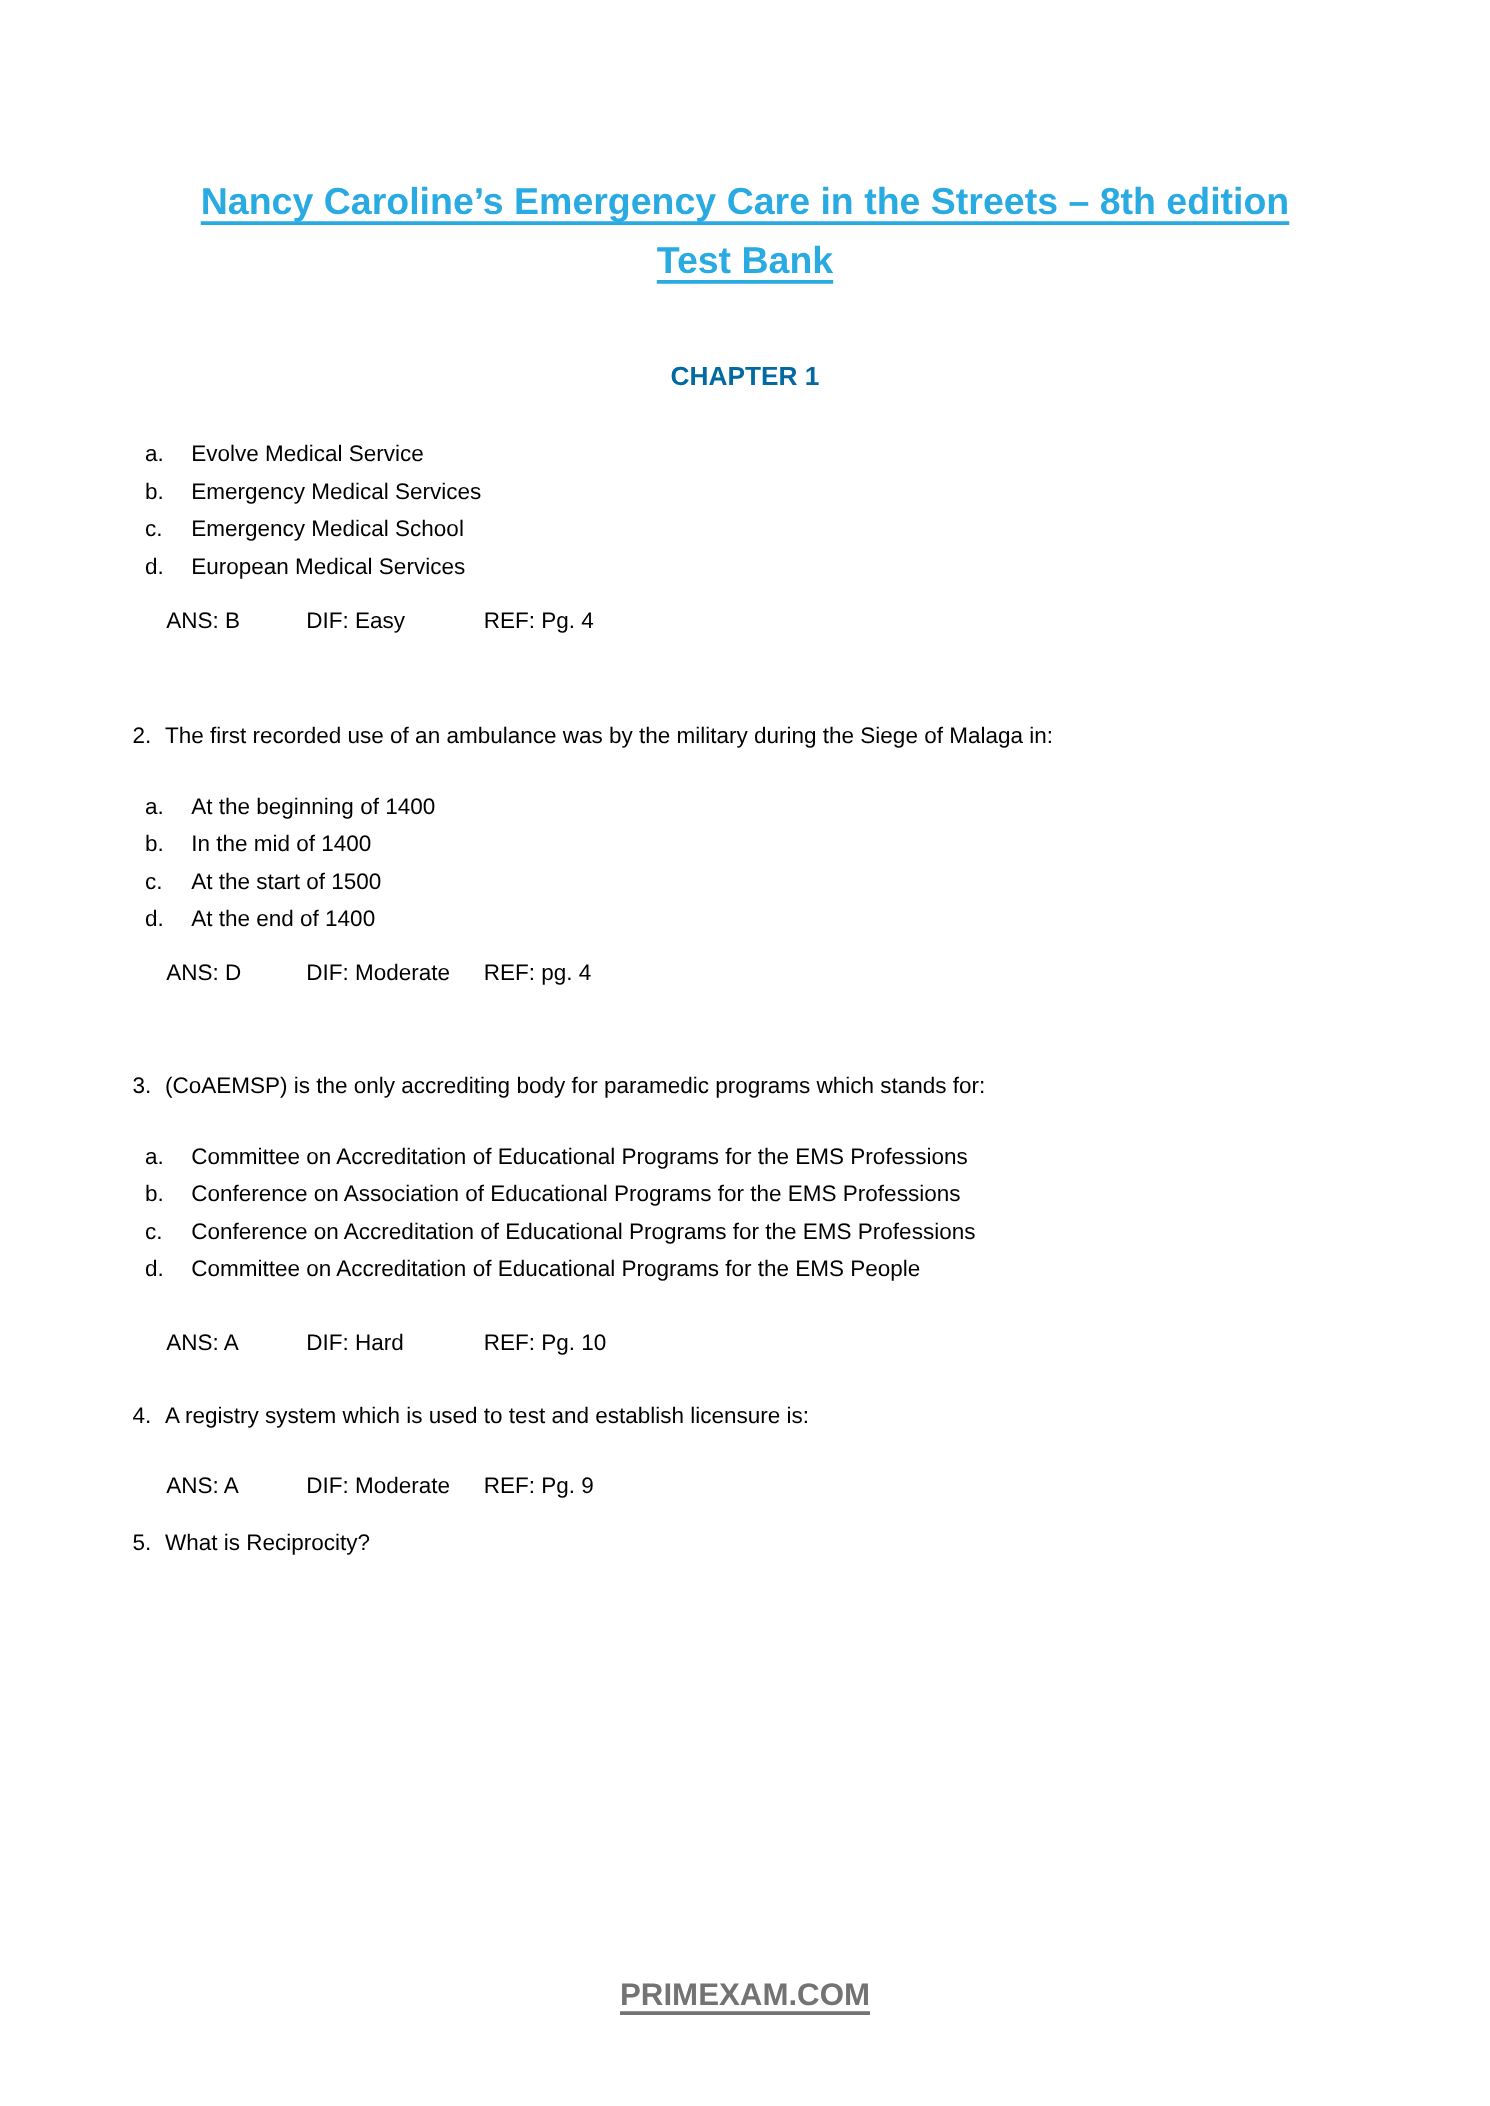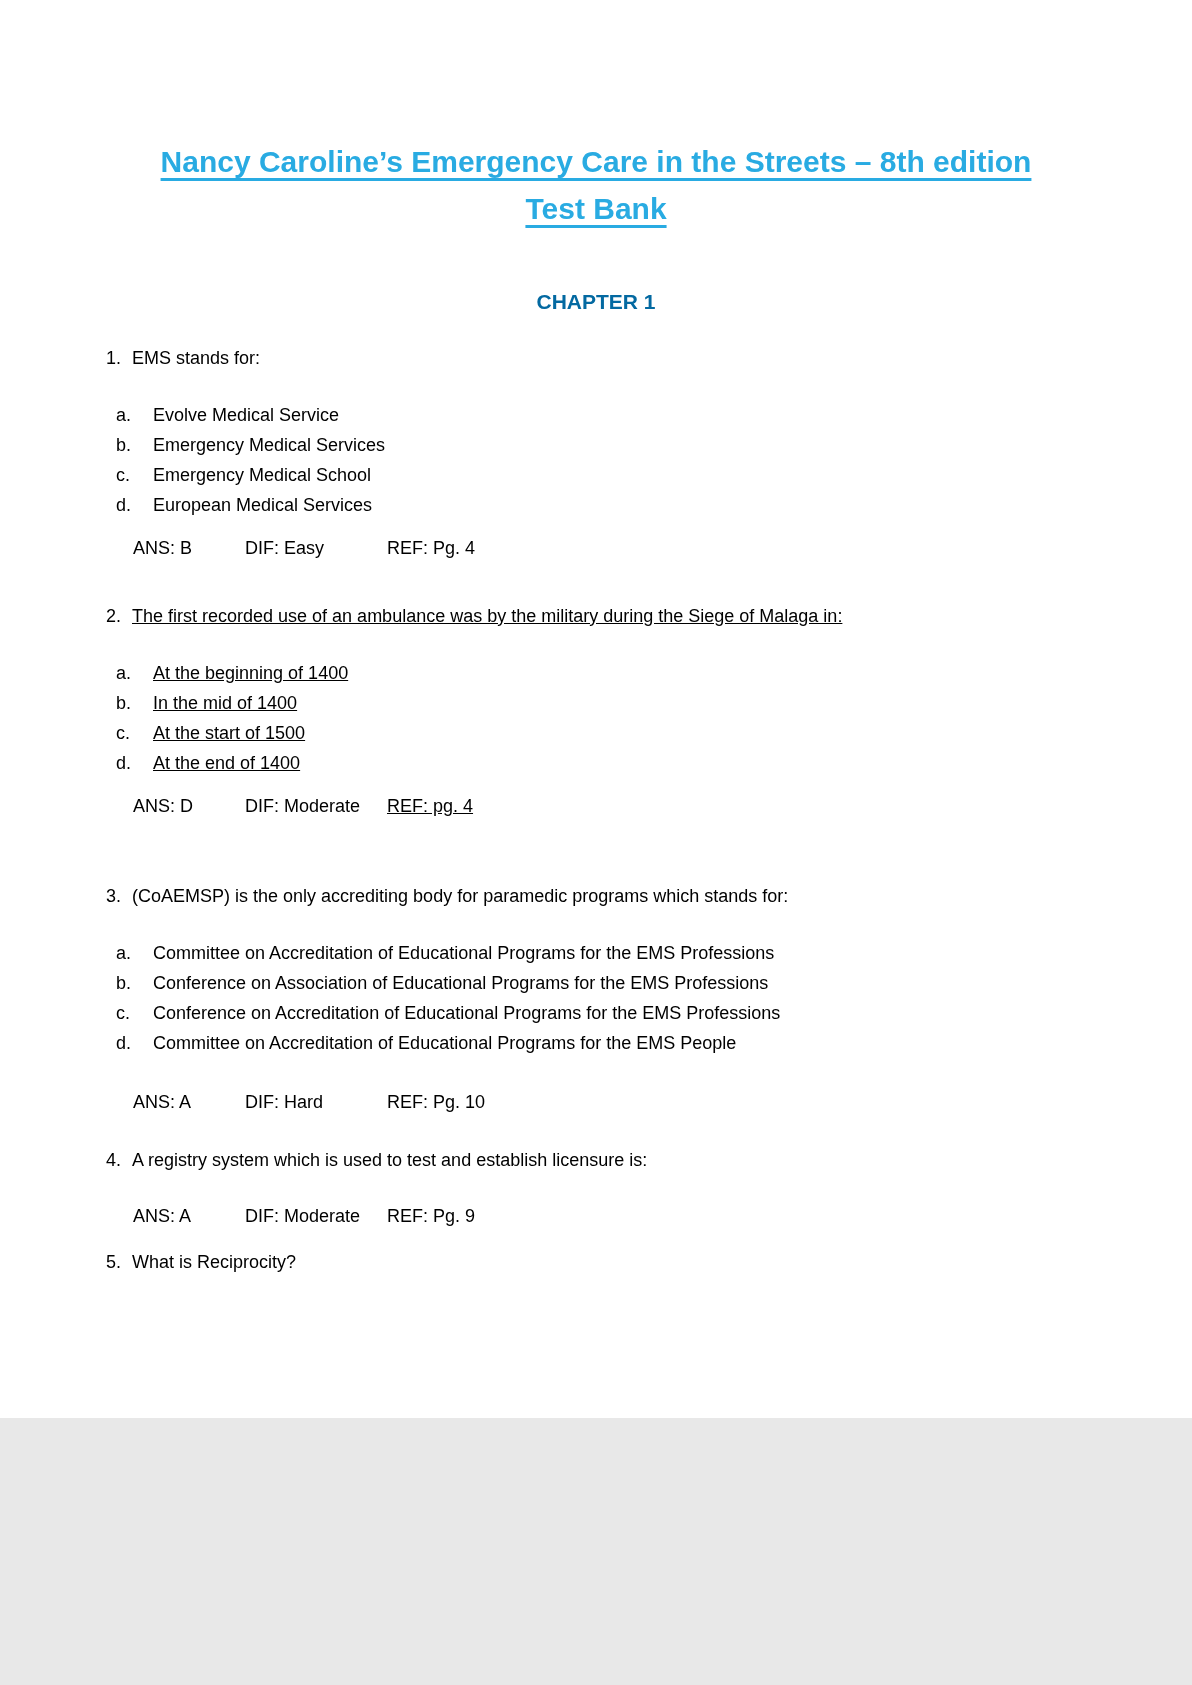--- a/index.html
+++ b/index.html
@@ -1,19 +1,19 @@
 <!DOCTYPE html>
 <html><head>
 <meta charset="utf-8">
 <style>
   html, body { margin: 0; padding: 0; background: #e8e8e8; }
   .page {
     position: relative;
     width: 1192px;
-    height: 1418px;
+    height: 1685px;
     margin: 0 auto;
     background: #ffffff;
     font-family: "Liberation Sans", sans-serif;
     color: #000000;
     overflow: hidden;
   }
   .title-block {
     margin-top: 138px;
     text-align: center;
     font-size: 30px;
@@ -47,21 +47,21 @@
   }
   .opt-letter { display: inline-block; width: 37px; }
   .ans-line {
     margin-top: 16px;
     padding-left: 133px;
     line-height: 24px;
   }
   .ans-seg-1 { display: inline-block; min-width: 112px; }
   .ans-seg-2 { display: inline-block; min-width: 142px; }
   .q1 { margin-top: 28px; }
-  .q2 { margin-top: 44px; text-decoration: underline; }
+  .q2 { margin-top: 68px; }
   .q3 { margin-top: 66px; }
   .q4 { margin-top: 34px; }
   .q5 { margin-top: 22px; }
   .q3 .ans-line, .q4 .ans-line { margin-top: 32px; }
   .footer {
     position: absolute;
     left: 0;
     top: 1582px;
     width: 100%;
     text-align: center;
@@ -82,23 +82,20 @@
 <div class="page">
 
   <div class="title-block">
     <div><span class="title-line">Nancy Caroline’s Emergency Care in the Streets – 8th edition</span></div>
     <div><span class="title-line">Test Bank</span></div>
   </div>
 
   <div class="chapter-heading">CHAPTER 1</div>
 
   <div class="question q1">
-    <div class="q-line">
-      <span class="q-num">1.</span><span>EMS stands for:</span>
-    </div>
     <div class="options">
       <div class="option"><span class="opt-letter">a.</span><span>Evolve Medical Service</span></div>
       <div class="option"><span class="opt-letter">b.</span><span>Emergency Medical Services</span></div>
       <div class="option"><span class="opt-letter">c.</span><span>Emergency Medical School</span></div>
       <div class="option"><span class="opt-letter">d.</span><span>European Medical Services</span></div>
     </div>
     <div class="ans-line">
       <span class="ans-seg-1">ANS: B</span><span class="ans-seg-2">DIF: Easy</span><span>REF: Pg. 4</span>
     </div>
   </div>

